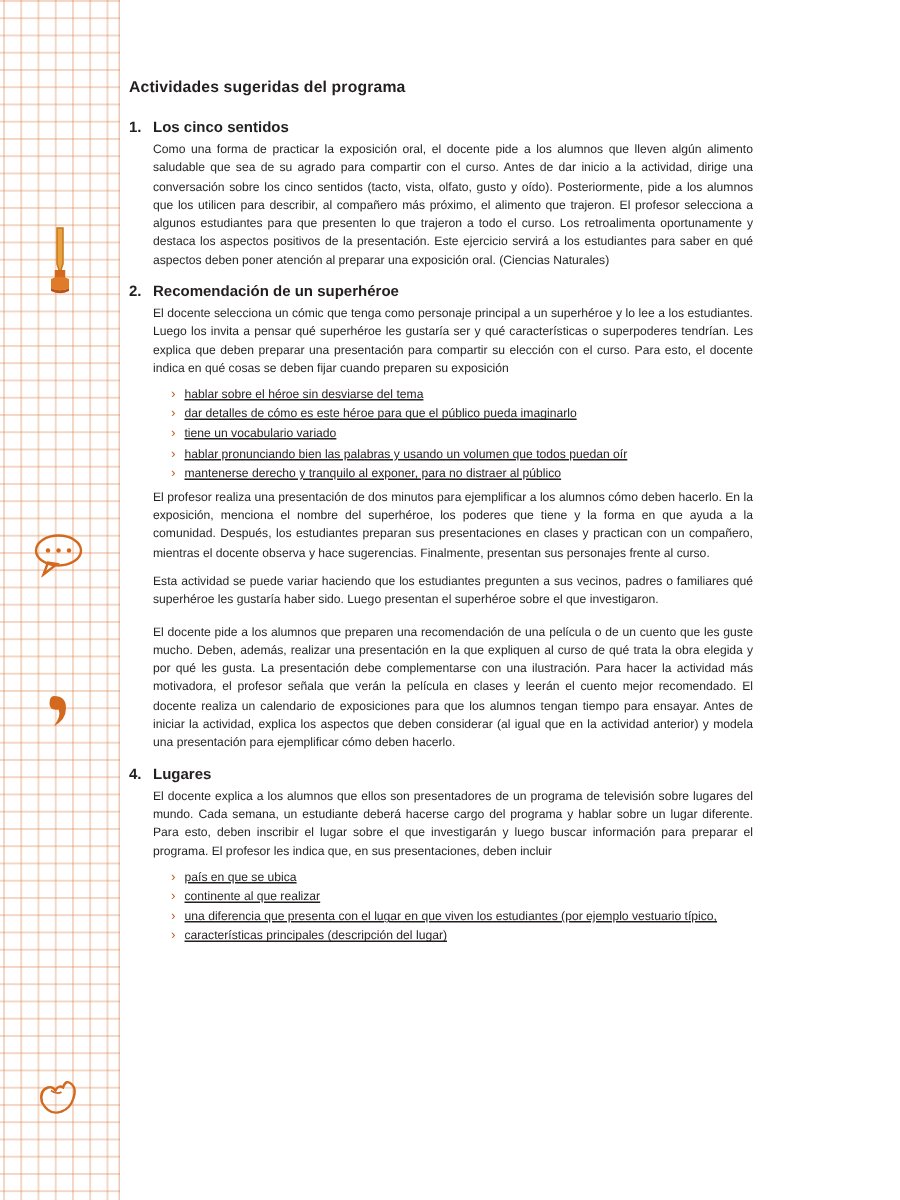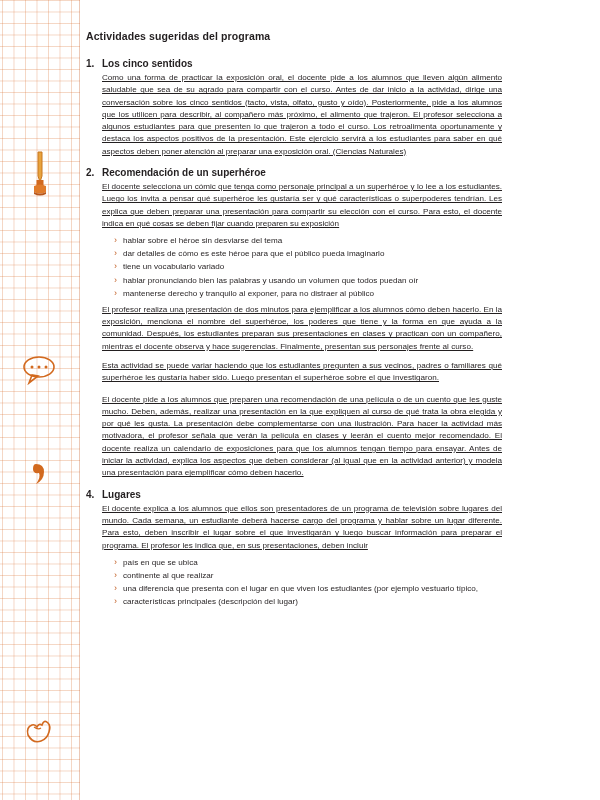--- a/index.html
+++ b/index.html
@@ -55,21 +55,21 @@
 
   .ico-pencil svg, .ico-bubble svg, .ico-comma svg, .ico-hand svg { display:block; margin:0 auto; }
 
   
   .content {
     position: absolute;
     left: 86px;
     top: 0;
     width: 432px;
     height: 681px;
-    padding-top: 30px;
+    padding-top: 52px;
     box-sizing: border-box;
   }
 
   h1.doc-title {
     font-size: 10.5px;
     font-weight: bold;
     margin: 0 0 16px 0;
     letter-spacing: 0.1px;
     color: #231f20;
   }
@@ -90,35 +90,35 @@
   }
   .sec-head-wrap { padding-left: 16px; }
 
   .para {
     font-size: 8.1px;
     line-height: 1.52;
     text-align: justify;
     margin: 0 16px 0 0;
     padding-left: 16px;
     color: #231f20;
-    text-decoration: underline;
   }
   .para + .para { margin-top: 7px; }
 
   ul.bullets {
     list-style: none;
     margin: 4px 0 4px 0;
     padding: 0 0 0 28px;
   }
   ul.bullets li {
     font-size: 8.1px;
     line-height: 1.62;
     position: relative;
     padding-left: 9px;
     color: #231f20;
+    text-decoration: underline;
   }
   ul.bullets li::before {
     content: "\203A";
     position: absolute;
     left: 0;
     top: -1px;
     color: #c05a1f;
     font-size: 9px;
   }
 </style>

